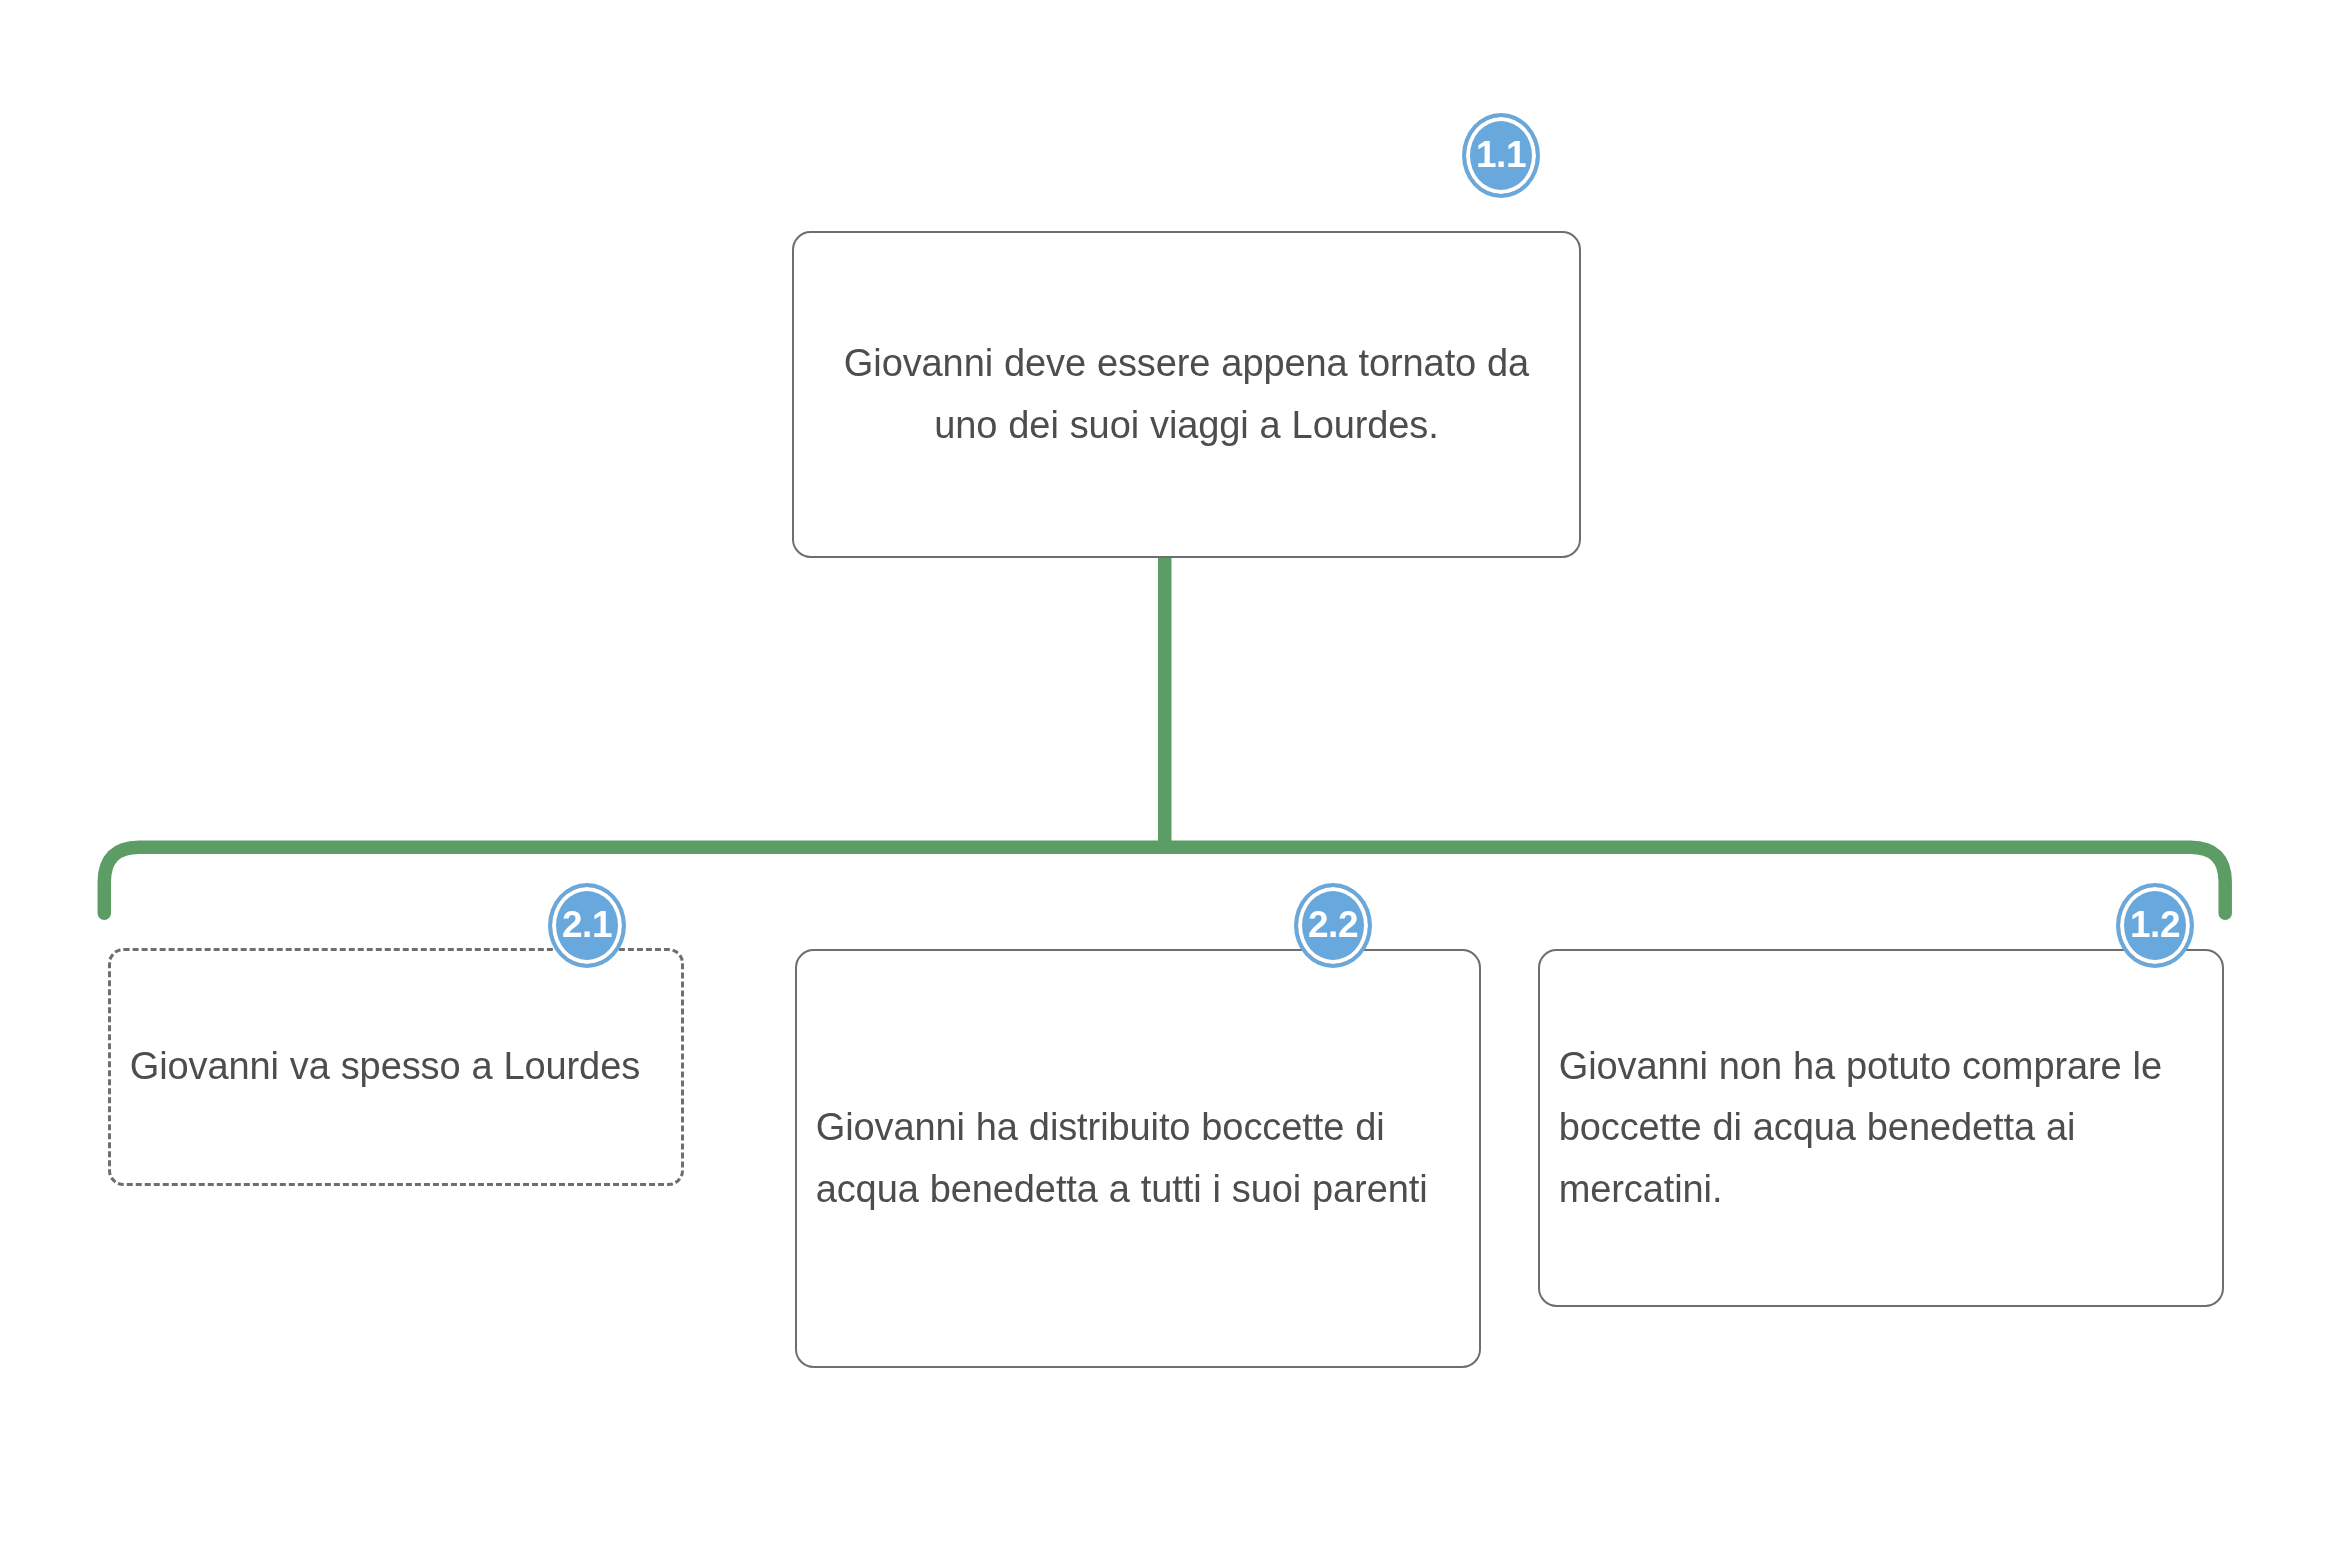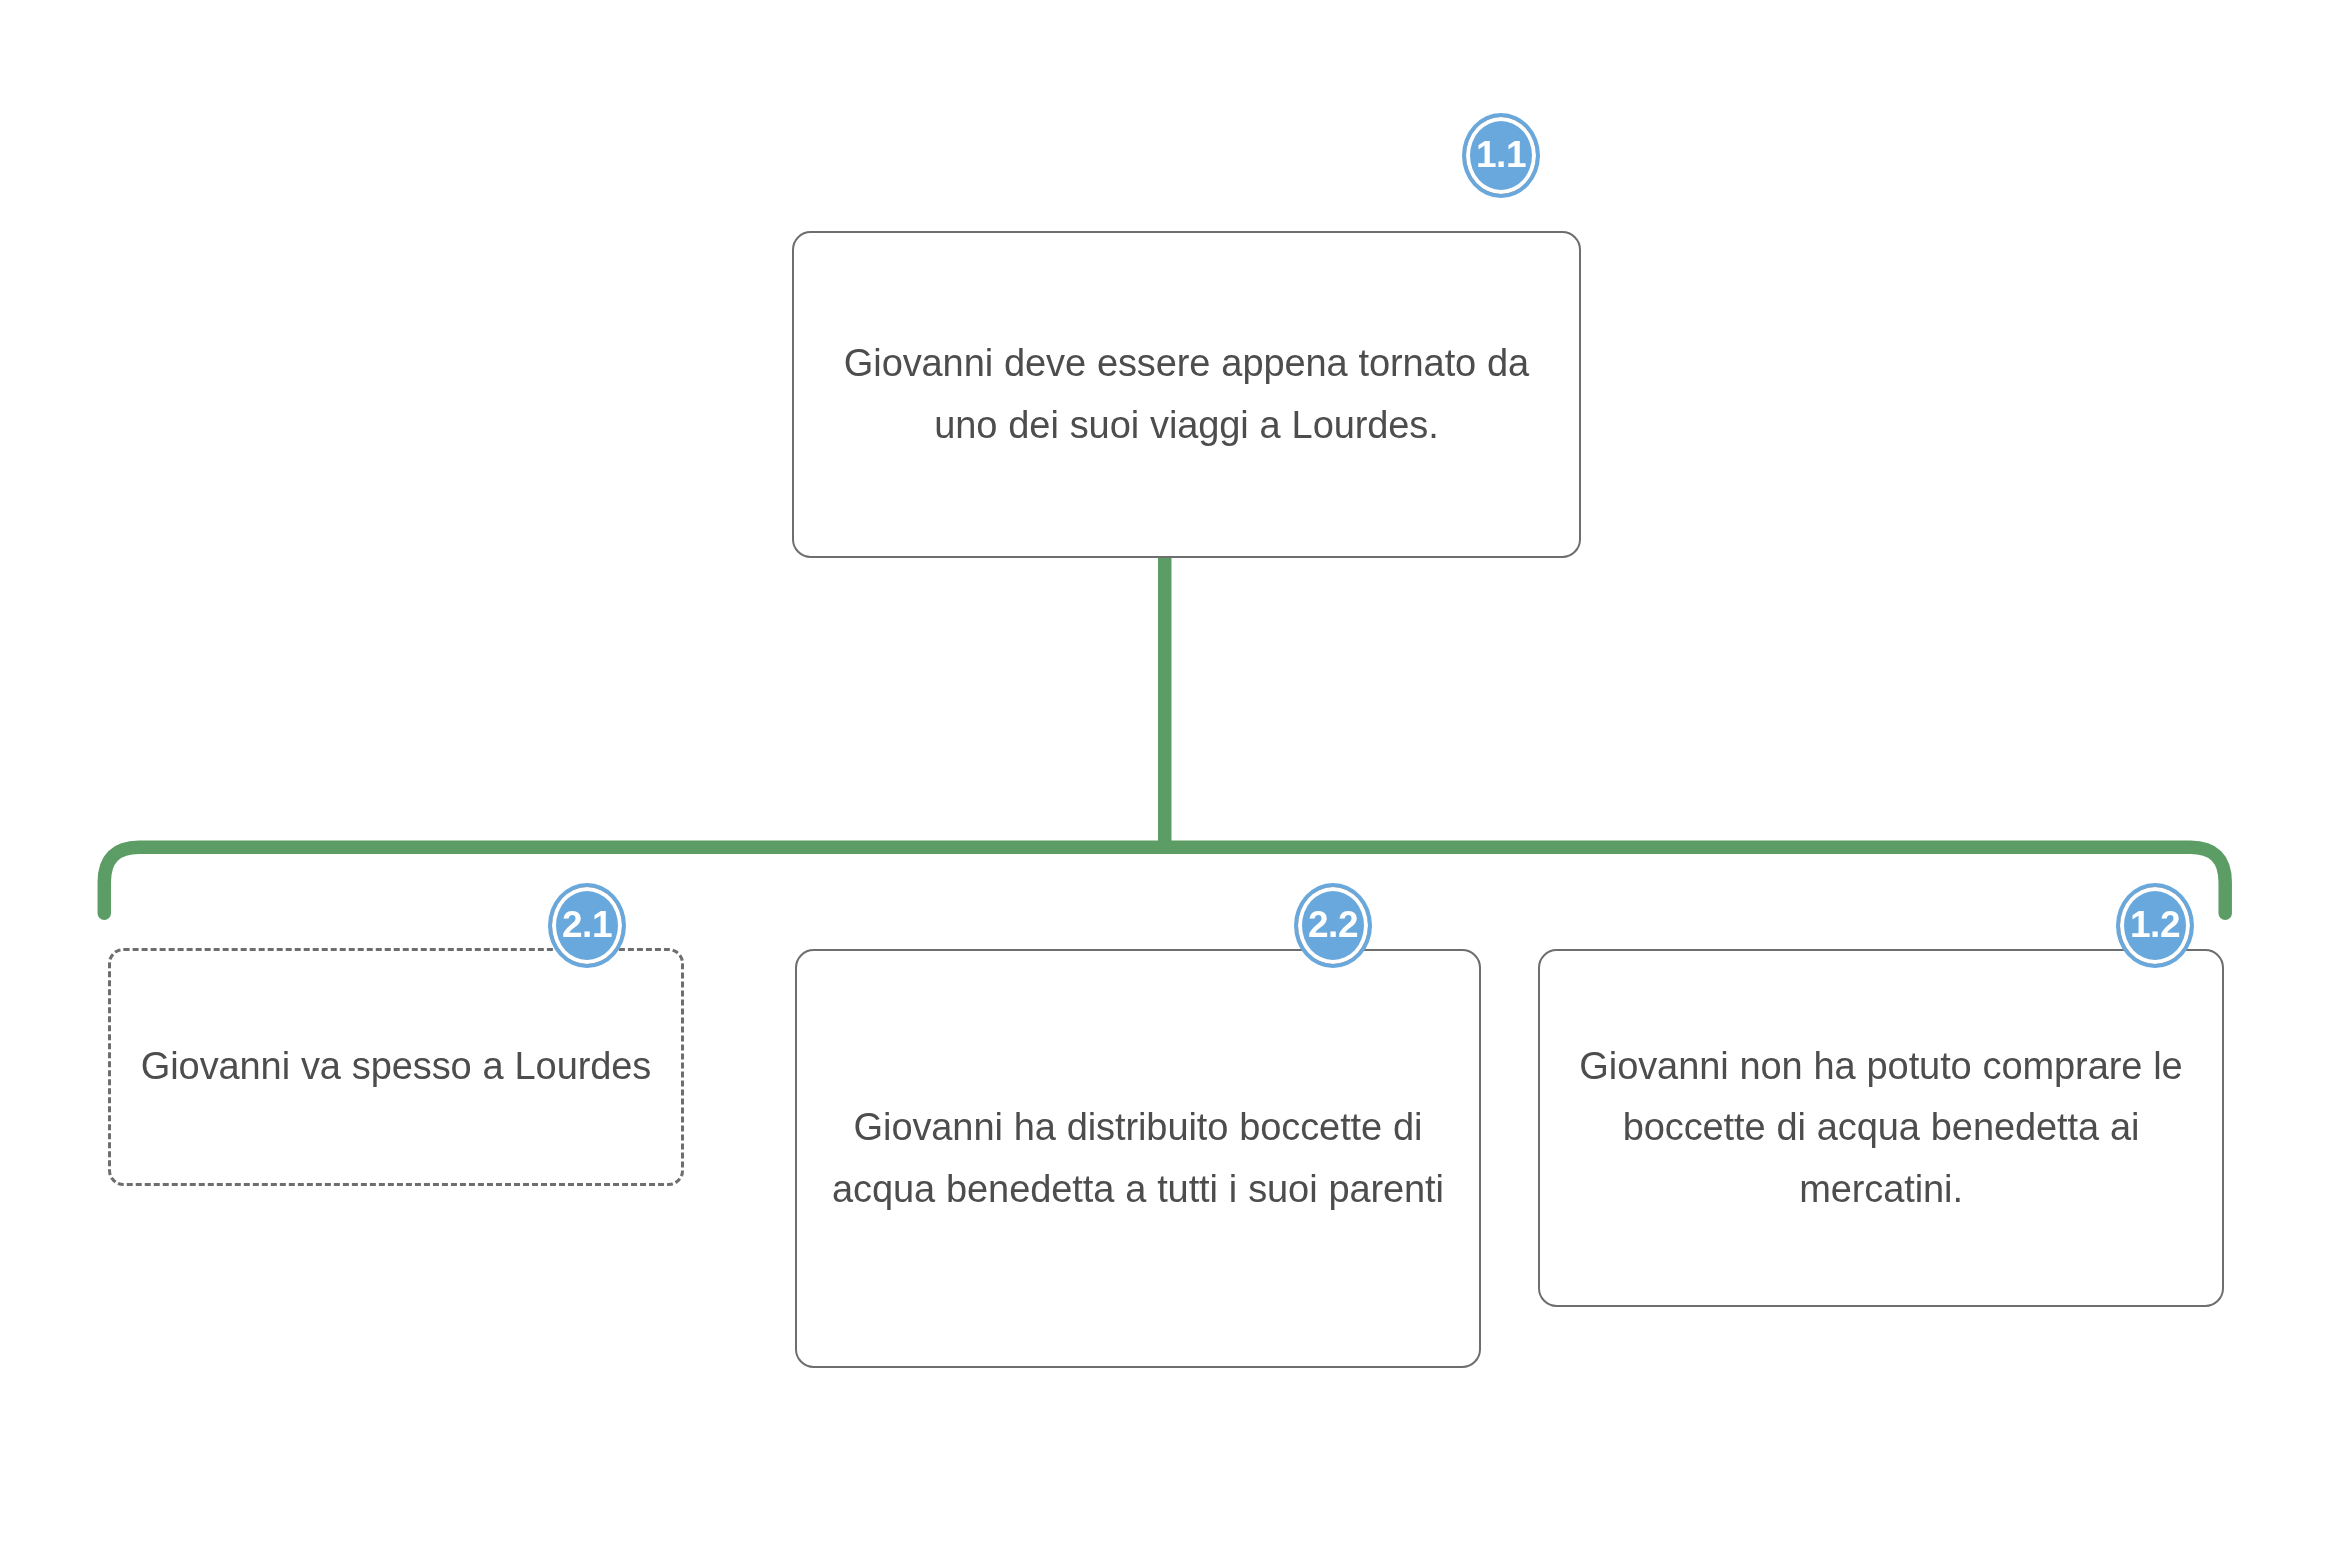--- a/index.html
+++ b/index.html
@@ -54,21 +54,21 @@
     letter-spacing: -0.1px;
     word-spacing: 0.5px;
     white-space: pre-line;
     padding: 0 18.7px;
     box-sizing: border-box;
   }
   .node-text.center {
     text-align: center;
   }
   .node-text.left {
-    text-align: center;
+    text-align: left;
   }
 
   
   .badge {
     position: absolute;
     box-sizing: border-box;
     width: 78px;
     height: 85px;
     border-radius: 50%;
     background: #404040;

